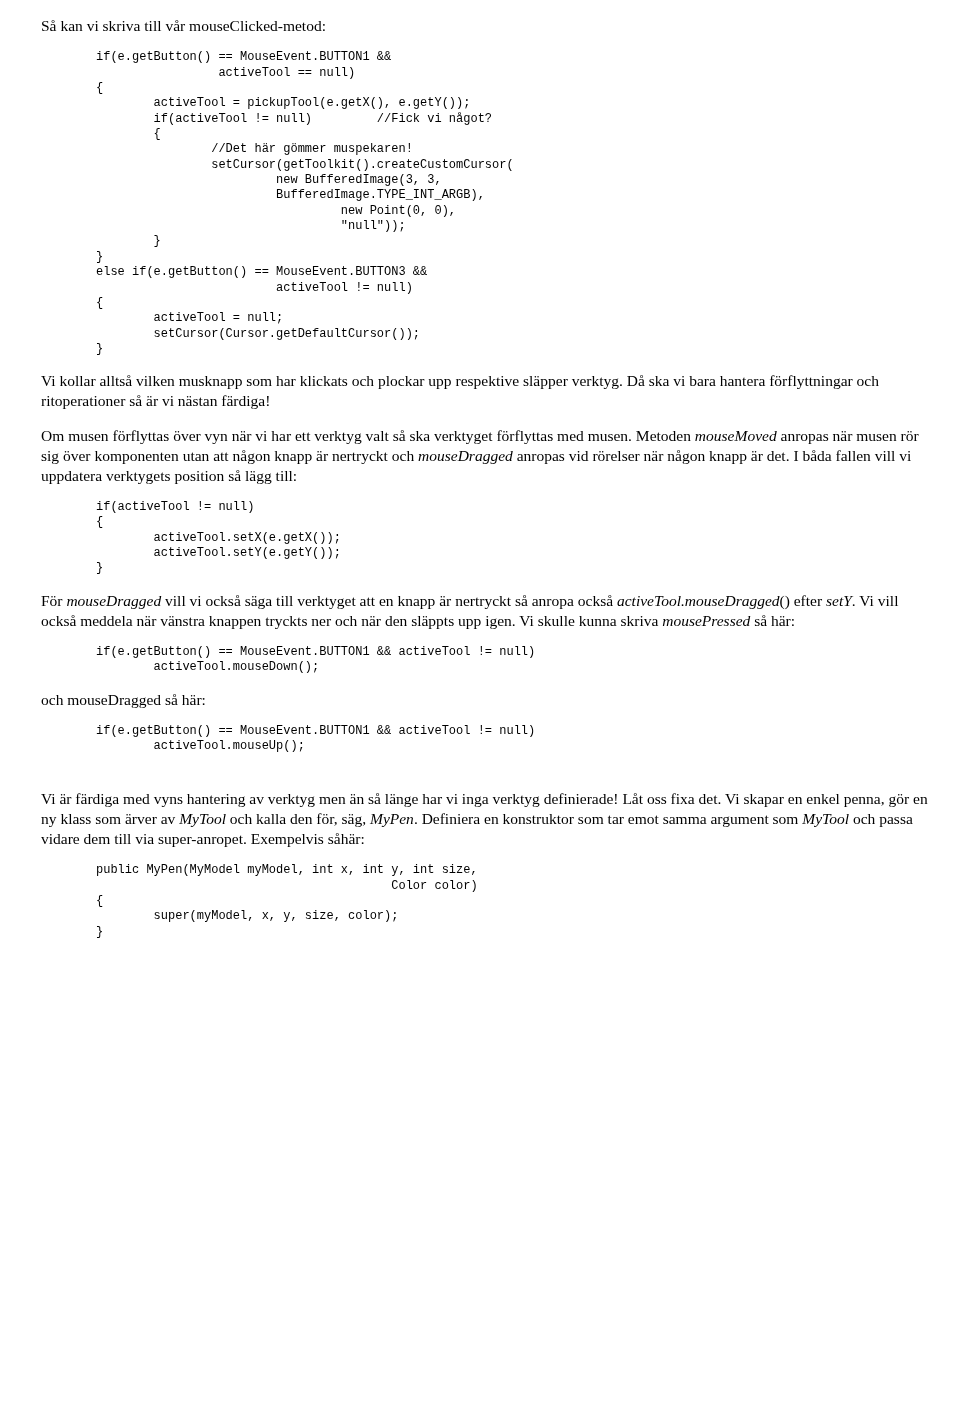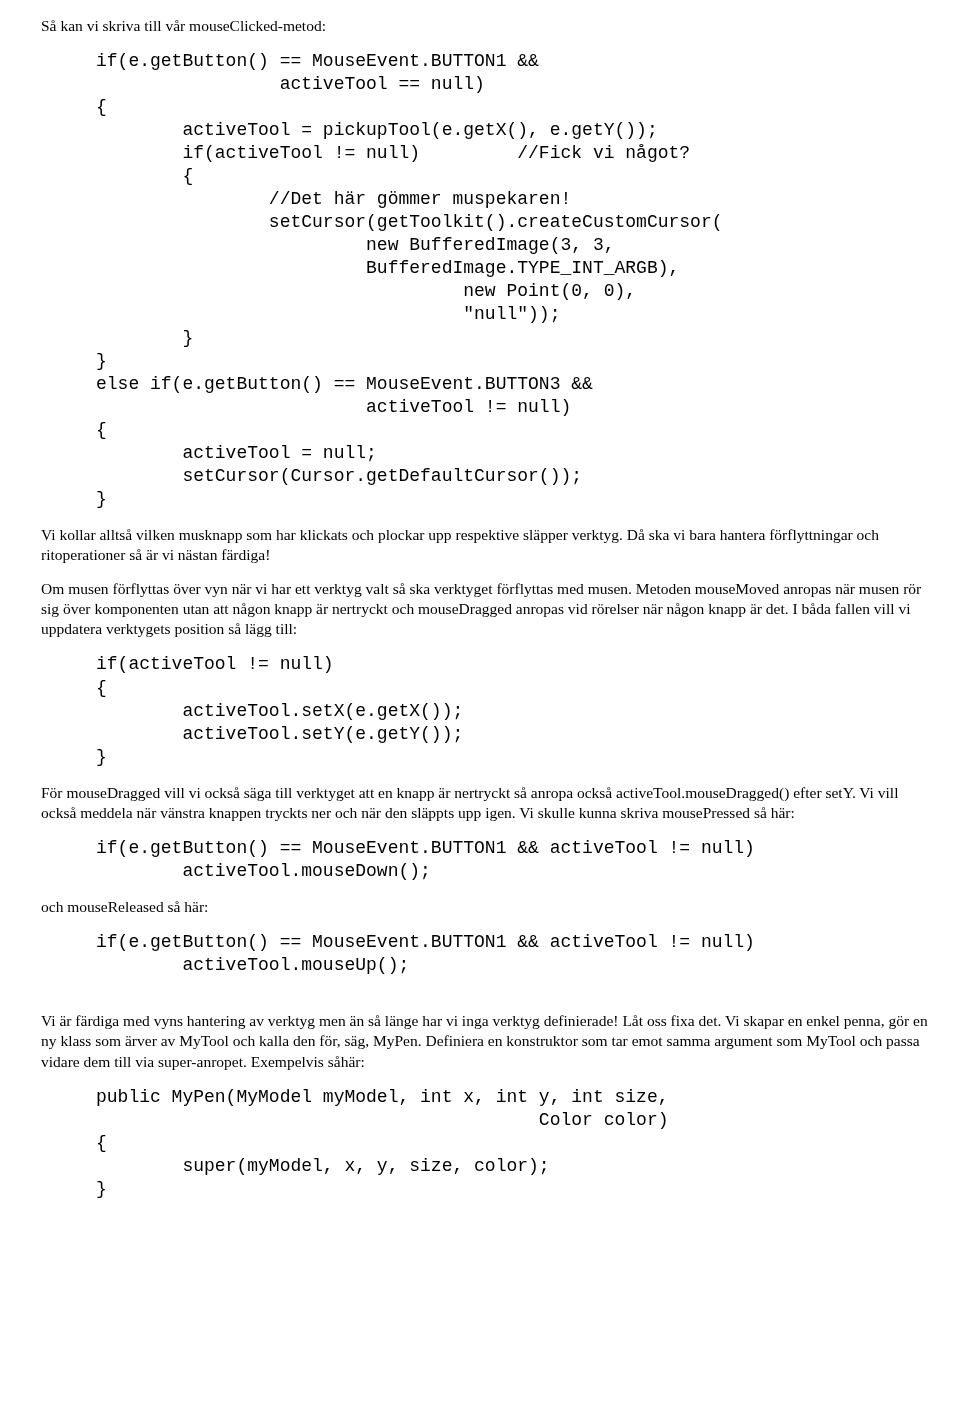--- a/index.html
+++ b/index.html
@@ -10,27 +10,27 @@
     background: #fff;
     max-width: 900px;
     margin: 0;
     padding: 16px 32px 32px 32px;
   }
   p {
     margin: 0 0 14px 9px;
   }
   .code {
     font-family: "Courier New", Courier, monospace;
-    font-size: 18px;
+    font-size: 12px;
     white-space: pre;
     margin: 0 0 14px 0;
     padding-left: 64px;
     line-height: 1.28;
   }
-  em, .it { }
+  em, .it { font-style: italic; }
 </style>
 </head>
 <body>
 
 
 
 <p>Så kan vi skriva till vår mouseClicked-metod:</p>
 
 <div class="code">if(e.getButton() == MouseEvent.BUTTON1 &amp;&amp;
                  activeTool == null)
@@ -65,21 +65,21 @@
         activeTool.setY(e.getY());
 }</div>
 
 <p>
 <span>För </span><span class="it">mouseDragged</span><span> vill vi också säga till verktyget att en knapp är nertryckt så anropa också </span><span class="it">activeTool.mouseDragged</span><span>() efter </span><span class="it">setY</span><span>. Vi vill också meddela när vänstra knappen tryckts ner och när den släppts upp igen. Vi skulle kunna skriva </span><span class="it">mousePressed</span><span> så här:</span>
 </p>
 
 <div class="code">if(e.getButton() == MouseEvent.BUTTON1 &amp;&amp; activeTool != null)
         activeTool.mouseDown();</div>
 
-<p>och mouseReleased så här:</p>
+<p>och mouseDragged så här:</p>
 
 <div class="code">if(e.getButton() == MouseEvent.BUTTON1 &amp;&amp; activeTool != null)
         activeTool.mouseUp();</div>
 
 <br>
 
 <p>
 <span>Vi är färdiga med vyns hantering av verktyg men än så länge har vi inga verktyg definierade! Låt oss fixa det. Vi skapar en enkel penna, gör en ny klass som ärver av </span><span class="it">MyTool</span><span> och kalla den för, säg, </span><span class="it">MyPen</span><span>. Definiera en konstruktor som tar emot samma argument som </span><span class="it">MyTool</span><span> och passa vidare dem till via super-anropet. Exempelvis såhär:</span>
 </p>
 

